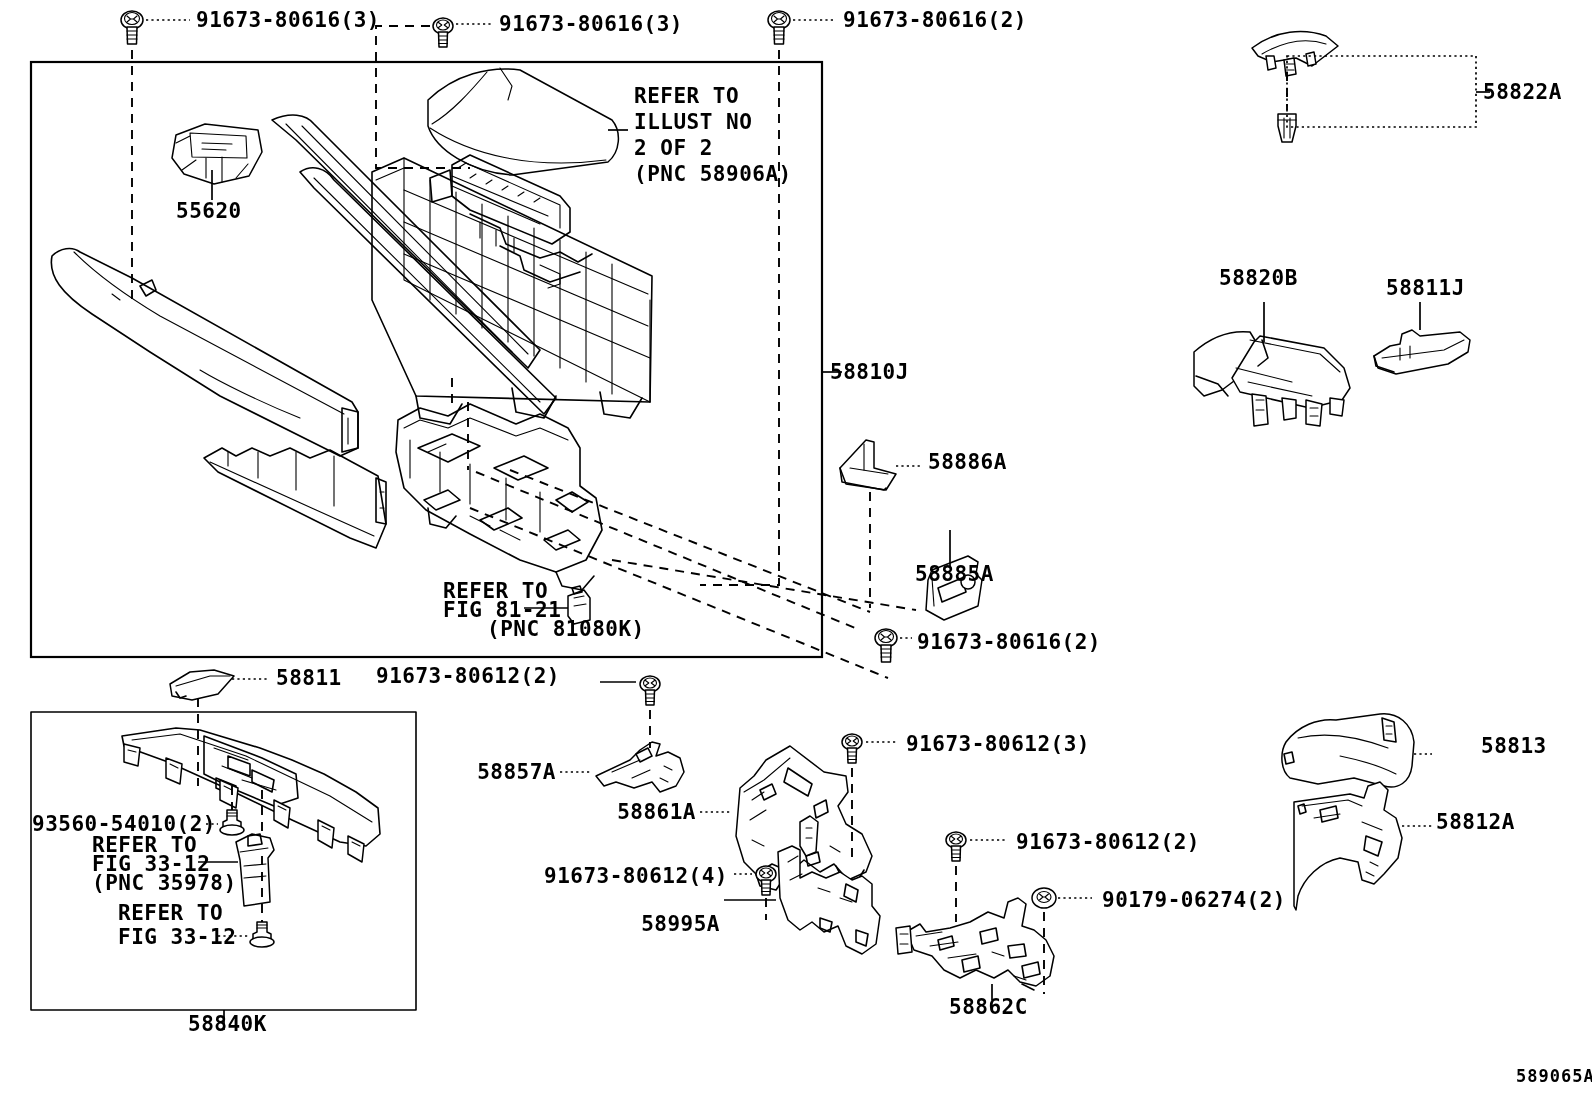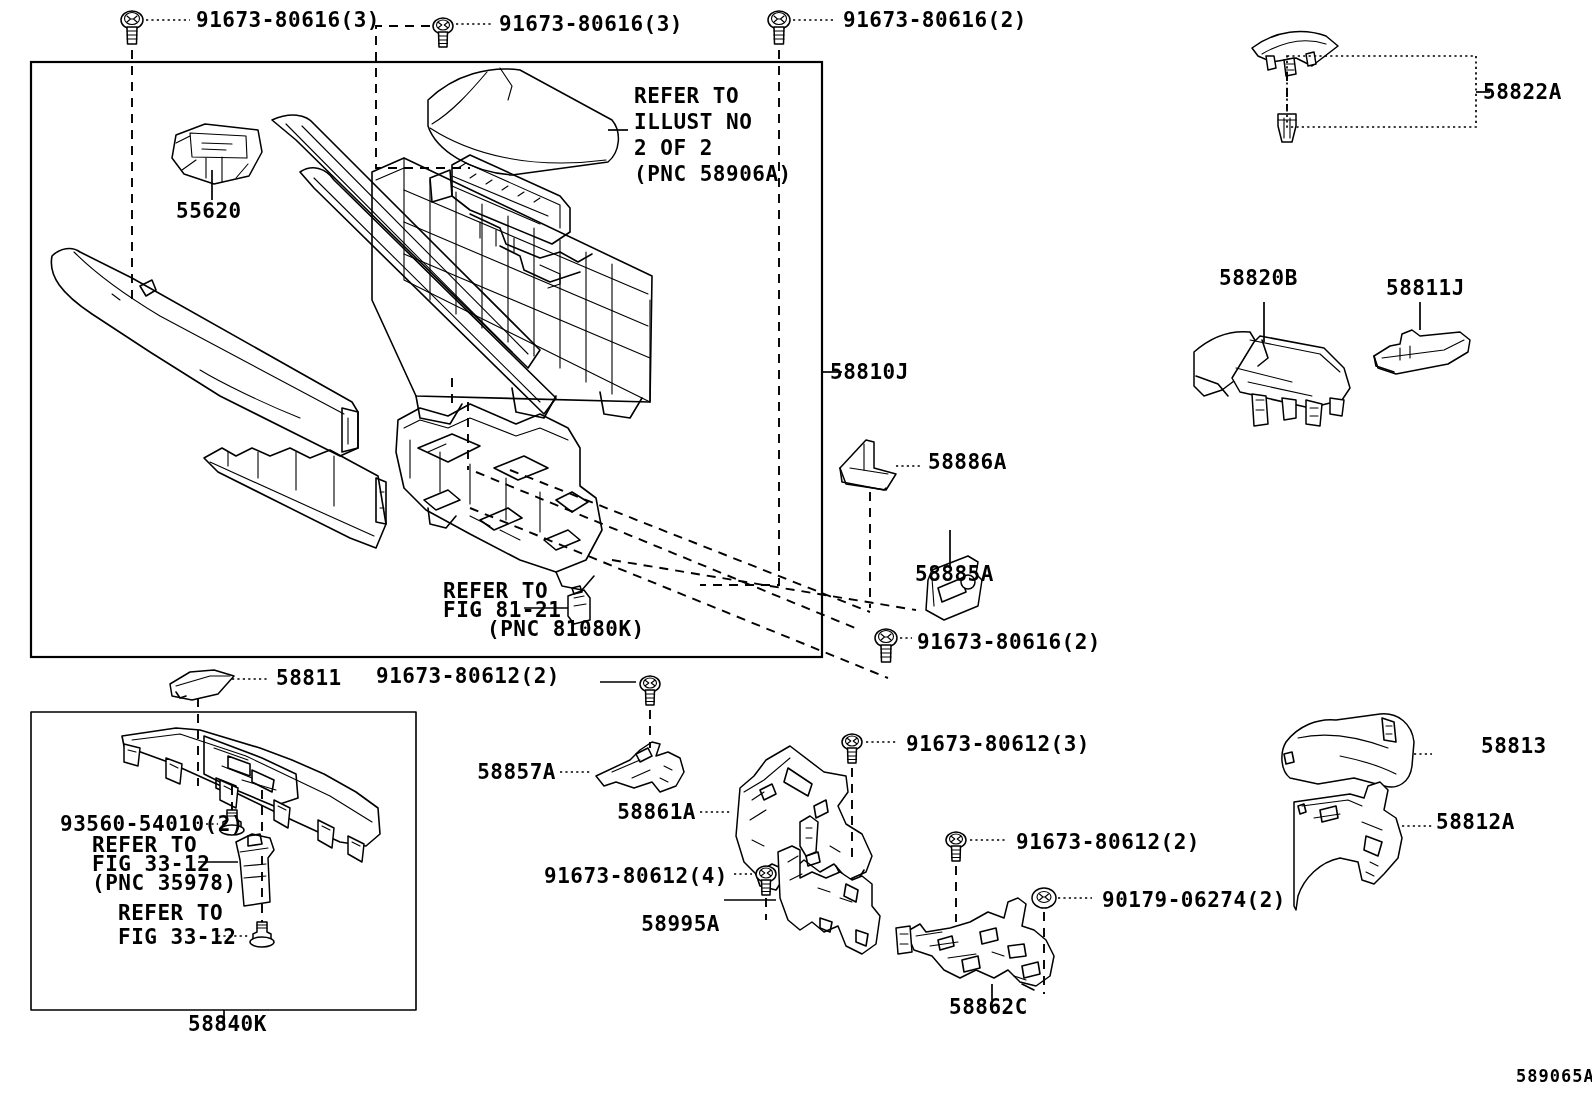--- a/index.html
+++ b/index.html
@@ -471,21 +471,21 @@
   <div class="lbl" style="left:915px;  top:518px;margin-top:44px;">58885A</div>
   <div class="lbl" style="left:917px;  top:630px;">91673-80616(2)</div>
 
   <div class="lbl multi" style="left:443px; top:578px;">REFER TO</div>
   <div class="lbl multi" style="left:443px; top:597px;">FIG 81-21</div>
   <div class="lbl multi" style="left:443px; top:616px;margin-left:44px;">(PNC 81080K)</div>
 
   <div class="lbl" style="left:276px; top:666px;">58811</div>
   <div class="lbl" style="left:188px; top:1012px;">58840K</div>
 
-  <div class="lbl" style="left:60px;  top:812px;text-align:right;">93560-54010(2)</div>
+  <div class="lbl" style="left:32px;  top:812px;text-align:right;">93560-54010(2)</div>
 
   <div class="lbl multi" style="left:92px; top:832px;">REFER TO</div>
   <div class="lbl multi" style="left:92px; top:851px;">FIG 33-12</div>
   <div class="lbl multi" style="left:92px; top:870px;">(PNC 35978)</div>
 
   <div class="lbl multi" style="left:118px; top:900px;">REFER TO</div>
   <div class="lbl multi" style="left:118px; top:924px;">FIG 33-12</div>
 
   <div class="lbl rt" style="left:288px; top:664px; width:272px;">91673-80612(2)</div>
   <div class="lbl rt" style="left:420px; top:760px; width:136px;text-align:right;">58857A</div>

